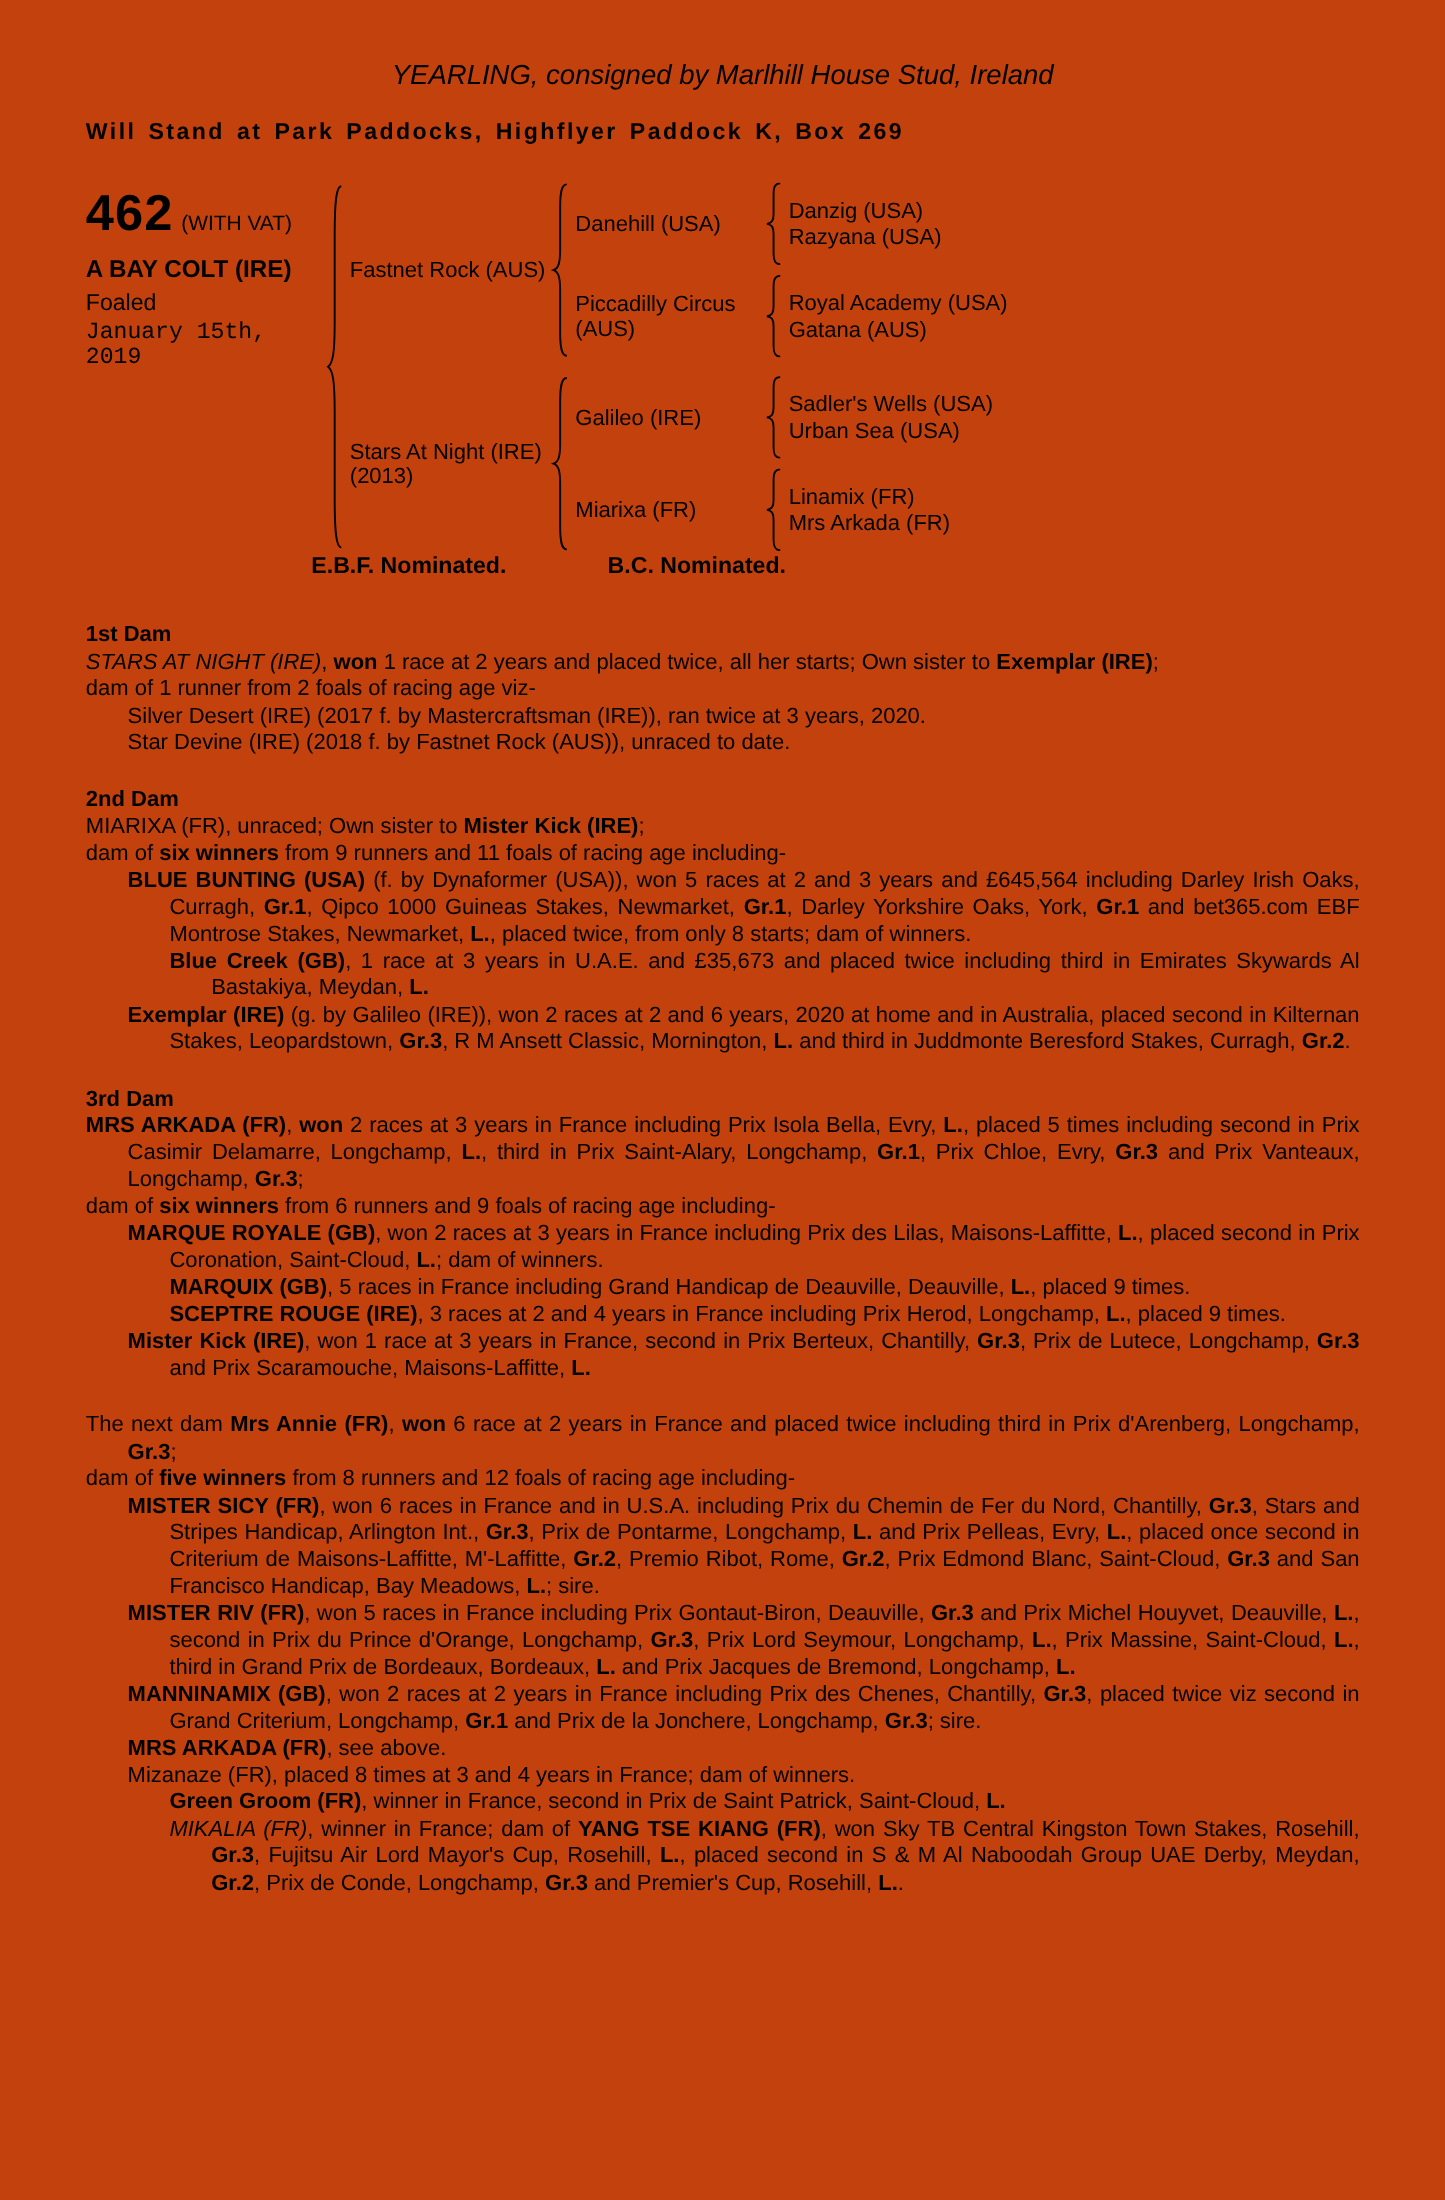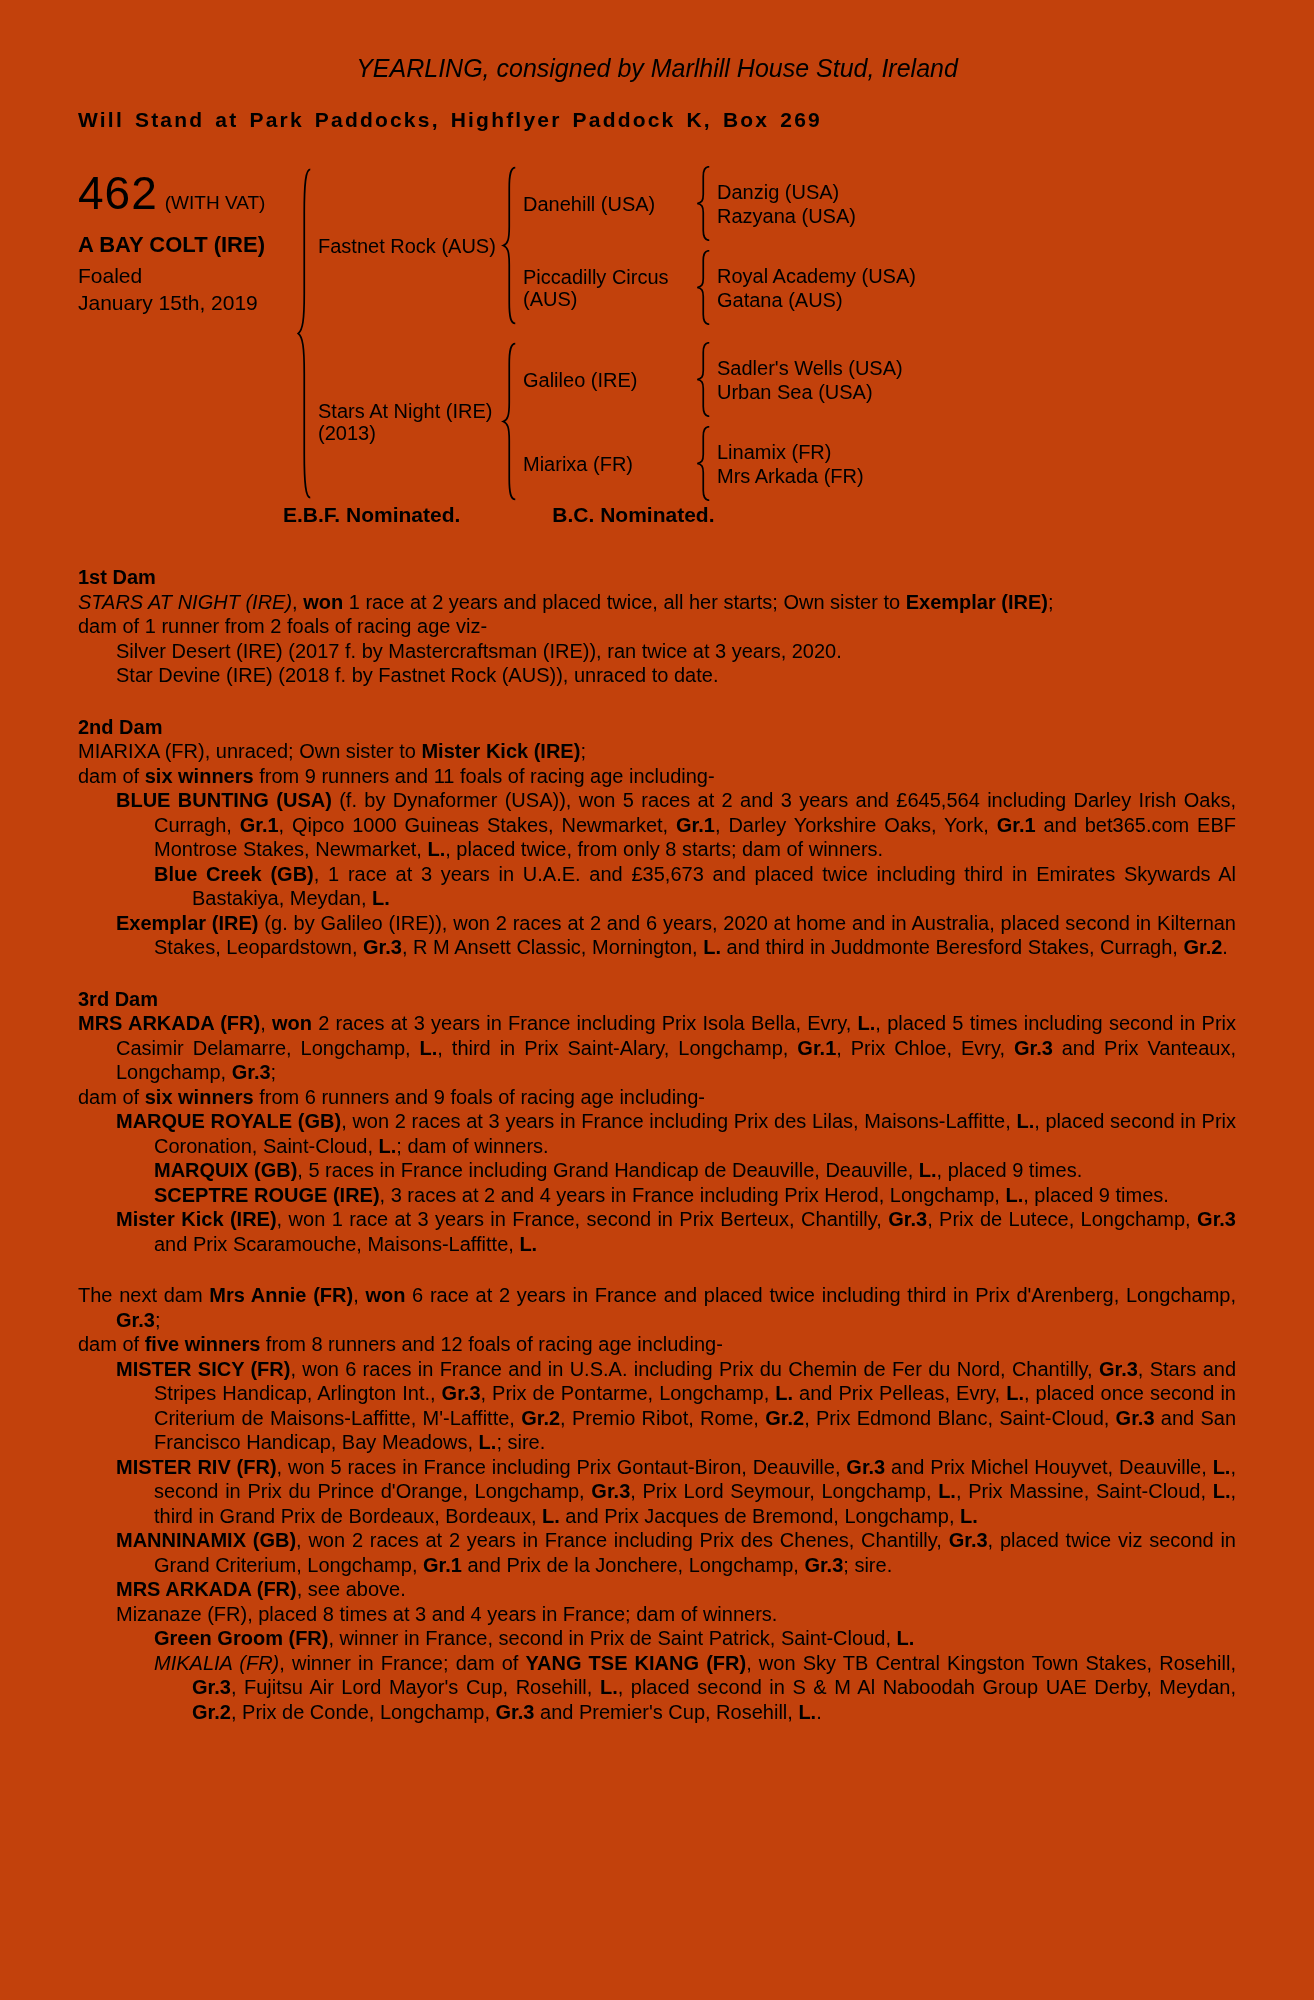--- a/index.html
+++ b/index.html
@@ -9,25 +9,25 @@
     padding:54px 78px 30px 78px;
     font-family:"Liberation Sans","DejaVu Sans",sans-serif;
     color:#000; background:#c2410c;
   }
   .consignor { text-align:center; font-style:italic; font-size:25px; margin-bottom:25px; }
   .stand-line { font-weight:bold; font-size:21px; letter-spacing:2.2px; word-spacing:3px; margin-bottom:30px; }
 
   .pedigree-block { display:flex; }
   .lot-info { width:218px; flex:0 0 218px; padding-top:8px; }
   .lot-number-row { display:flex; align-items:baseline; }
-  .lot-number { font-size:46px; font-weight:normal; line-height:1; letter-spacing:1px; }
+  .lot-number { font-size:46px; font-weight:bold; line-height:1; letter-spacing:1px; }
   .vat { font-size:19px; margin-left:7px; }
   .colt-desc { font-weight:bold; font-size:22px; margin-top:16px; }
   .foaled-label { font-size:21px; margin-top:6px; }
-  .foaled-date { font-size:21px; margin-top:3px; }
+  .foaled-date { font-size:21px; margin-top:3px;font-family:Liberation Mono, monospace; }
 
   .tree { display:flex; flex:1; font-size:20px; line-height:22px; padding-top:2px; }
   .brace-wrap { align-self:stretch; display:flex; width:15px; flex:0 0 15px; margin-right:7px; padding:2px 0; }
   .brace { width:100%; height:100%; display:block; }
   .brace path { stroke:#000; stroke-width:1.7; fill:none; vector-effect:non-scaling-stroke; }
   .halves { display:flex; flex-direction:column; gap:13px; flex:1; }
   .half { display:flex; }
   .g1name { width:183px; flex:0 0 183px; display:flex; flex-direction:column; justify-content:center; }
   .g1sub:empty { display:none; }
   .pairs { display:flex; flex-direction:column; gap:5px; flex:1; }

